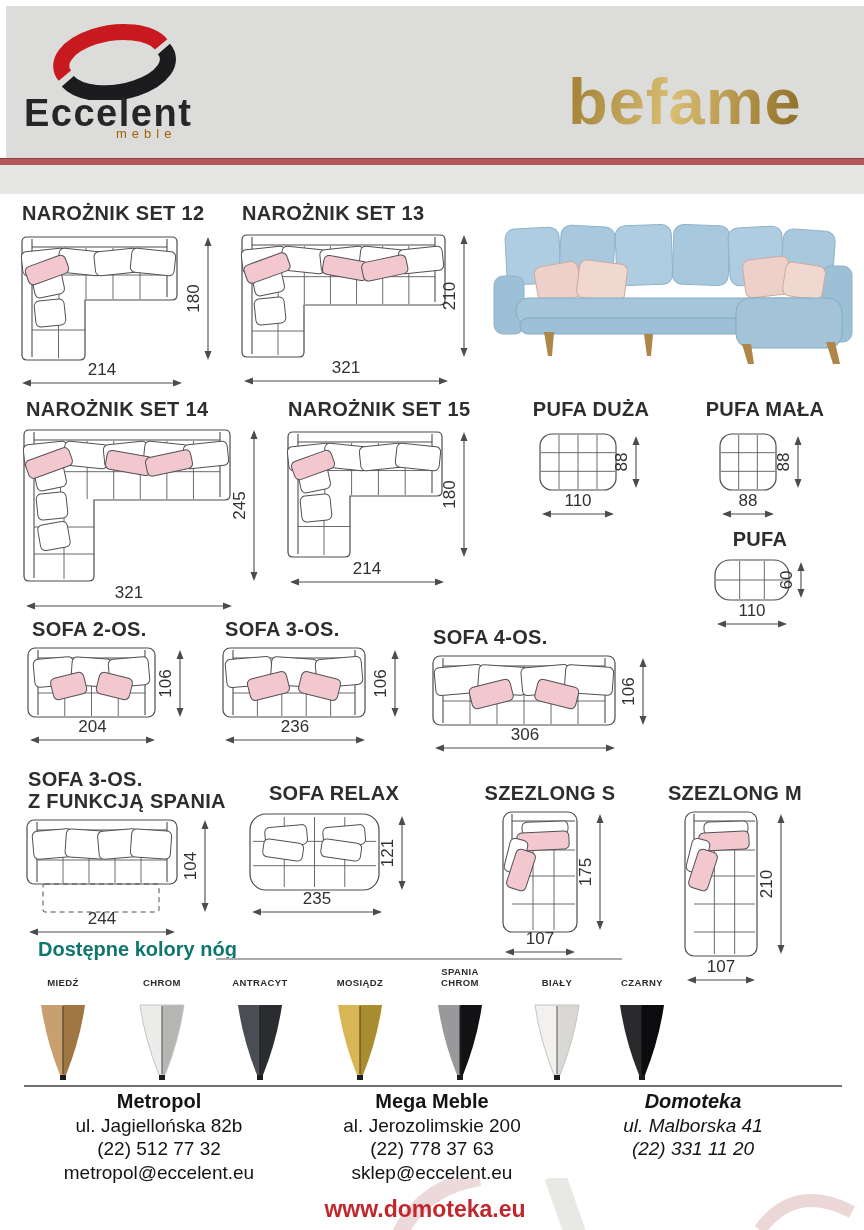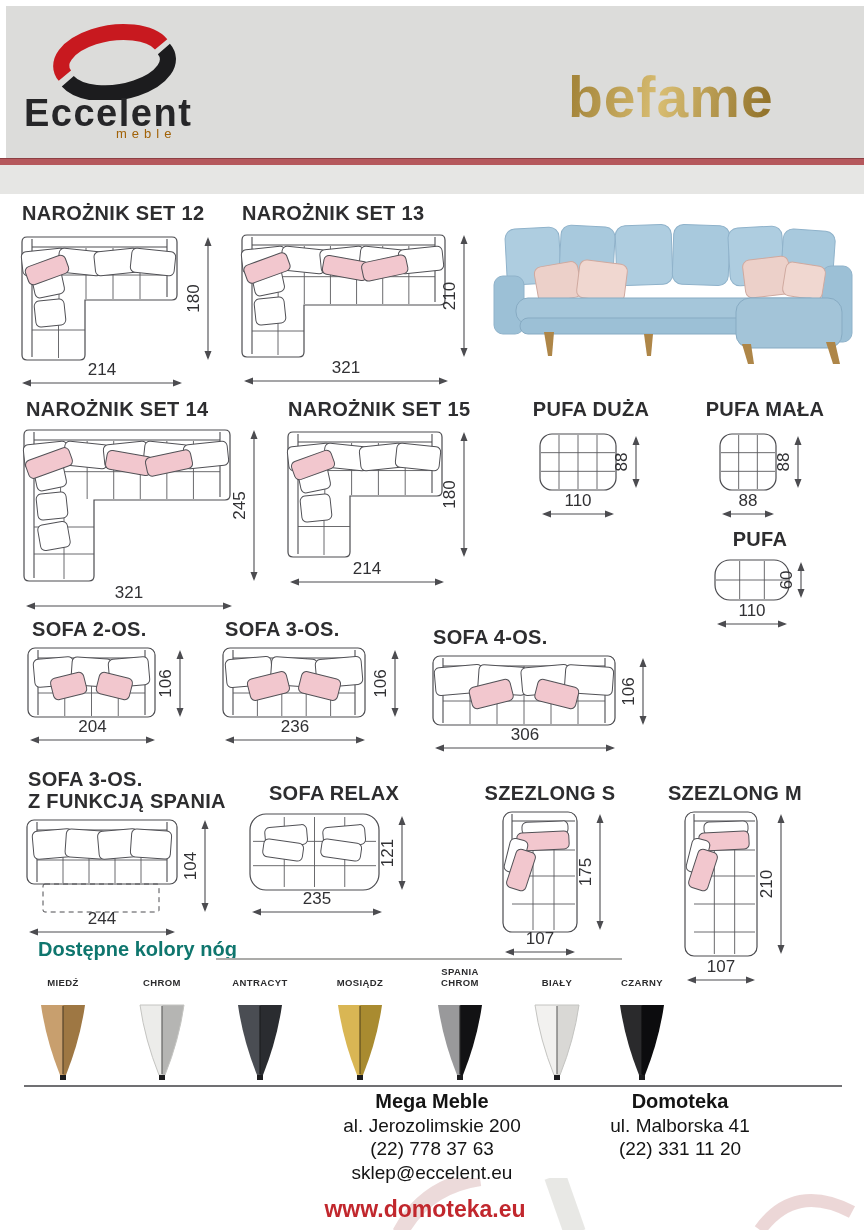--- a/index.html
+++ b/index.html
@@ -3,21 +3,21 @@
 <meta charset="utf-8">
 <style>
   html,body{margin:0;padding:0;background:#fff;}
   .page{position:relative;width:864px;height:1230px;background:#fff;overflow:hidden;
         font-family:"Liberation Sans","DejaVu Sans",sans-serif;color:#222;}
   .header-bg{position:absolute;left:6px;top:6px;width:858px;height:152px;background:#dcdcda;}
   .redline{position:absolute;left:0;top:158px;width:864px;height:6px;background:#b5585c;border-top:1px solid #8d3f43;}
   .substrip{position:absolute;left:0;top:165px;width:864px;height:29px;background:#e6e6e4;}
   .brand-name{position:absolute;left:24px;top:92px;font-size:38px;font-weight:600;letter-spacing:1.5px;color:#262628;}
   .brand-sub{position:absolute;left:116px;top:126px;font-size:13px;letter-spacing:5px;color:#a16207;}
-  .collection{position:absolute;left:568px;top:64px;font-size:57px;font-weight:700;letter-spacing:1px;
+  .collection{position:absolute;left:568px;top:64px;font-size:65px;font-weight:700;letter-spacing:1px;
       background:linear-gradient(100deg,#a5863b 5%,#d8bd72 45%,#93742c 95%);
       -webkit-background-clip:text;background-clip:text;color:transparent;}
   .diag{position:absolute;}
   .dtitle{height:24px;line-height:22px;font-size:20px;font-weight:600;color:#2d2d2f;letter-spacing:.3px;white-space:nowrap;}
   .t-center{text-align:center;}
   .pl6{padding-left:6px;}.pl8{padding-left:8px;}.pl10{padding-left:10px;}.pl12{padding-left:12px;}
   svg.draw{display:block;overflow:visible;margin-top:2px;}
   svg text{font-family:"Liberation Sans","DejaVu Sans",sans-serif;}
   .photo{position:absolute;left:486px;top:214px;}
   .legs-heading{position:absolute;left:38px;top:938px;font-size:20px;font-weight:700;color:#0f766e;}
@@ -553,25 +553,31 @@
           <rect x="24" y="73" width="6" height="5" fill="#1c1c1e"></rect>
         </svg></div>
     </div>
 
   <div class="sep"></div>
   <svg class="watermark" width="534" height="52" viewBox="0 0 534 52">
     <path d="M 70,55 Q 95,8 150,0" fill="none" stroke="#ddbcbc" stroke-width="16" opacity="0.55"></path>
     <path d="M 225,-2 L 245,55" fill="none" stroke="#e2e2df" stroke-width="22" opacity="0.8"></path>
     <path d="M 430,52 Q 465,4 522,34" fill="none" stroke="#dcb6b6" stroke-width="13" opacity="0.55"></path>
   </svg>
+  <div class="store" style="left:29px;">
+    <div class="sname">Metropol</div>
+    <div>ul. Jagiellońska 82b</div>
+    <div>(22) 512 77 32</div>
+    <div>metropol@eccelent.eu</div>
+  </div>
   <div class="store" style="left:302px;">
     <div class="sname">Mega Meble</div>
     <div>al. Jerozolimskie 200</div>
     <div>(22) 778 37 63</div>
     <div>sklep@eccelent.eu</div>
   </div>
-  <div class="store" style="left:550px;">
+  <div class="store" style="left:563px;font-style:italic;">
     <div class="sname">Domoteka</div>
     <div>ul. Malborska 41</div>
     <div>(22) 331 11 20</div>
   </div>
   <div class="website">www.domoteka.eu</div>
 </div>
 
 </body></html>

